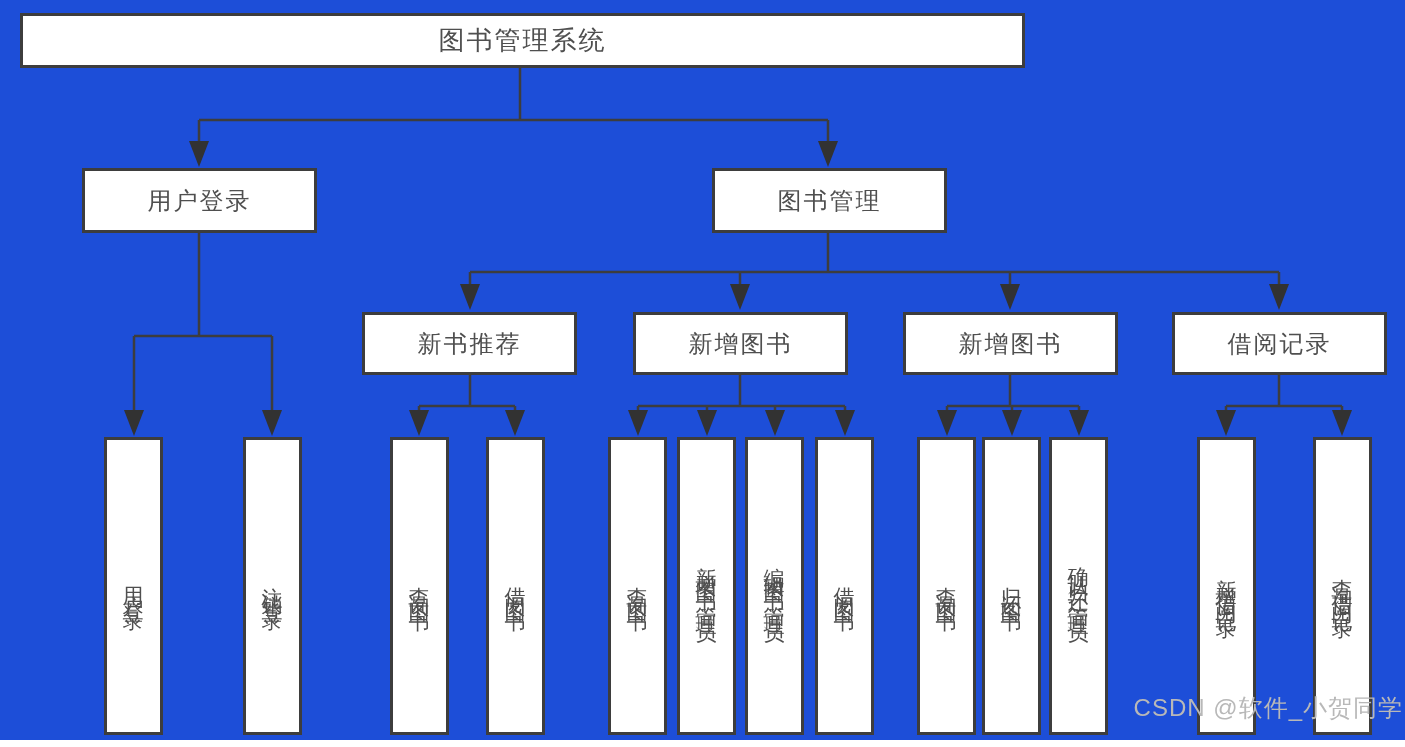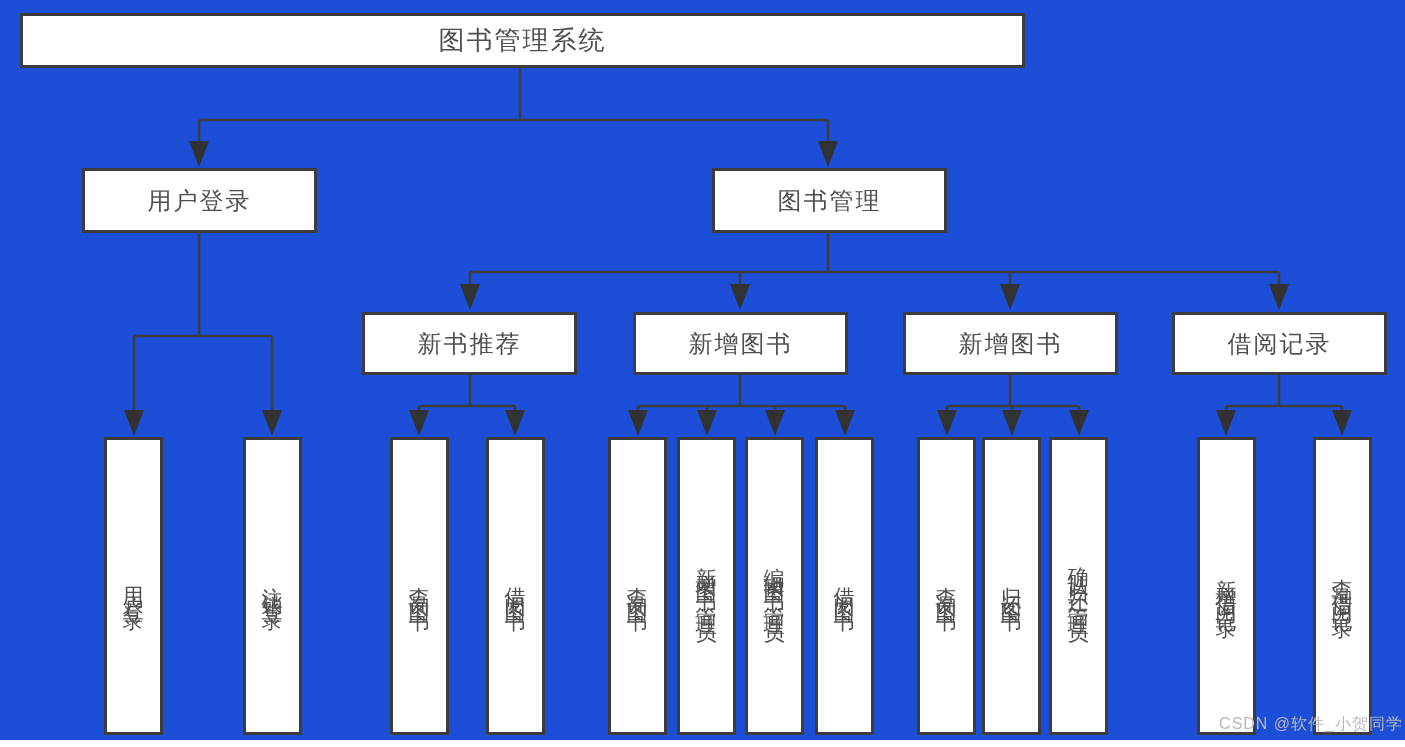--- a/index.html
+++ b/index.html
@@ -47,22 +47,22 @@
     writing-mode: vertical-rl;
     text-orientation: mixed;
     font-size: 21px;
     letter-spacing: 8px;
     line-height: 1;
     white-space: nowrap;
   }
   .watermark {
     position: absolute;
     right: 2px;
-    bottom: 5px;
-    font-size: 16px;
+    bottom: 16px;
+    font-size: 24px;
     color: #b8b8b8;
     letter-spacing: 1px;
     z-index: 3;
   }
 </style>
 </head>
 <body>
 
 <div id="canvas">
 

